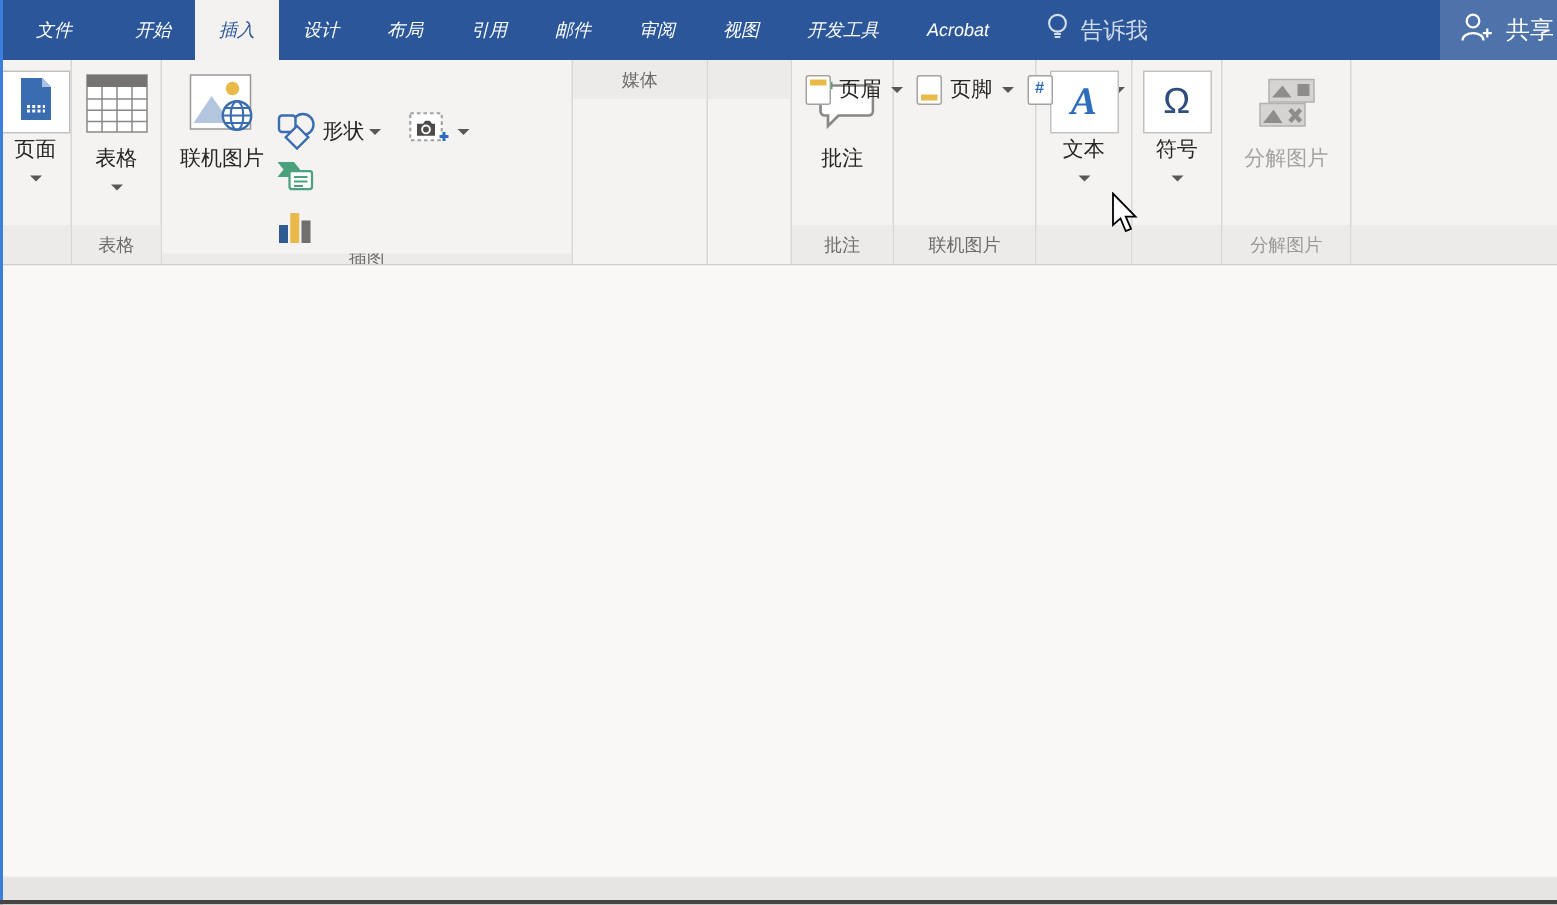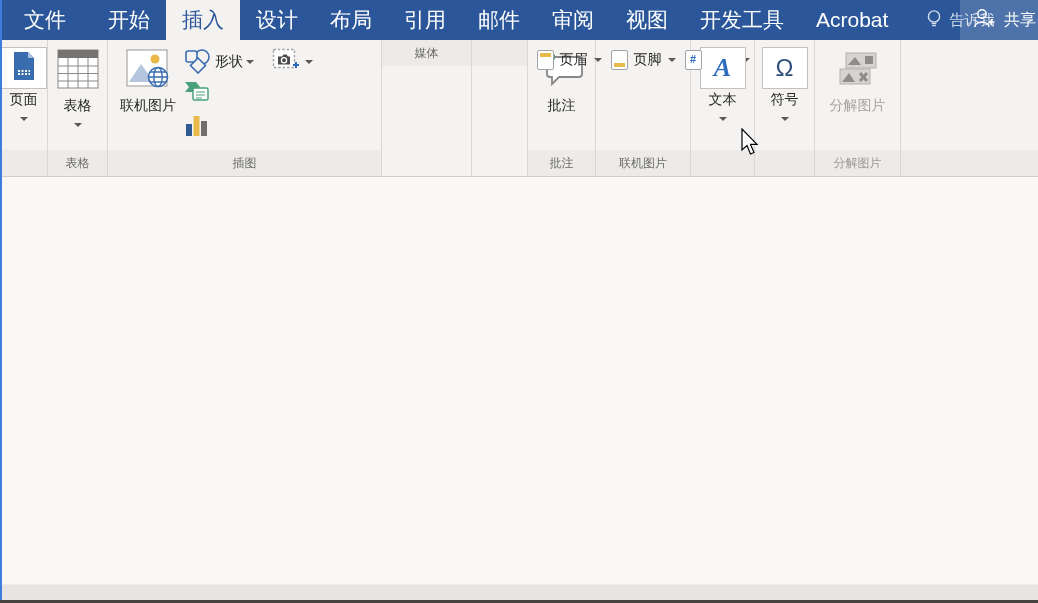--- a/index.html
+++ b/index.html
@@ -11,22 +11,22 @@
   
   .win-left-border { position:absolute; left:0; top:0; bottom:0; width:2px; background:#3c7ddd; z-index:50; }
   .win-bottom-border { position:absolute; left:0; right:0; bottom:0; height:3px; background:#454442; z-index:50; }
 
   
   .titlebar {
     height:40px; background:#2b579a; display:flex; align-items:stretch;
     padding-left:8px; position:relative; white-space:nowrap;
   }
   .tab {
-    display:flex; align-items:center; padding:12px 16px; font-size:21px;
-    color:#ffffff; cursor:default;
+    display:flex; align-items:center; padding:12px 16px; font-size:12px;
+    color:#ffffff; cursor:default;font-style:italic;
   }
   .tab.first { margin-right:10px; }
   .tab.active { background:#f3f2f1; color:#2b579a; }
   .tellme {
     display:flex; align-items:center; gap:7px; margin-left:22px;
     color:rgba(255,255,255,0.78); font-size:15px;text-align:right;
   }
   .share {
     position:absolute; right:-34px; top:0; bottom:0; width:112px;
     background:rgba(255,255,255,0.17); display:flex; align-items:center;
@@ -60,21 +60,21 @@
     display:flex; align-items:center; justify-content:center;
   }
   .caret {
     width:0; height:0; border:4px solid transparent; border-top-color:#5a5856;
     display:inline-block; margin-top:3px;
   }
   .glyph-a { font-family:"Liberation Serif","DejaVu Serif",serif; font-style:italic; font-weight:bold; font-size:26px; color:#2e6dbd; line-height:1; }
   .glyph-omega { font-size:24px; color:#2f4e7e; line-height:1; }
 
   
-  .illu-col { display:grid; grid-template-columns:auto auto; grid-template-rows:30px 32px 34px; column-gap:8px; margin-left:4px; }
+  .illu-col { display:grid; grid-template-columns:auto auto; grid-template-rows:30px 32px 34px; column-gap:8px; margin-left:4px;margin-top:26px; }
   .smallrow { display:flex; align-items:center; gap:3px; font-size:14px; color:#262624; cursor:default; }
 
   
   .hf-col { display:flex; flex-direction:row; gap:9px; margin-top:3px; }
   .hf-row { display:flex; align-items:center; gap:6px; font-size:14px; color:#262624; cursor:default; }
   .hf-page { width:17px; height:20px; background:#fff; border:1px solid #a5a3a1; border-radius:2px; position:relative; }
   .hf-bar { position:absolute; left:2px; right:2px; height:4px; background:#e9b949; }
   .hf-bar.top { top:2px; } .hf-bar.bottom { bottom:2px; }
   .hf-hash { position:absolute; left:0; right:0; top:2px; text-align:center; font-size:11px; font-weight:bold; color:#2e6dbd; }
 

